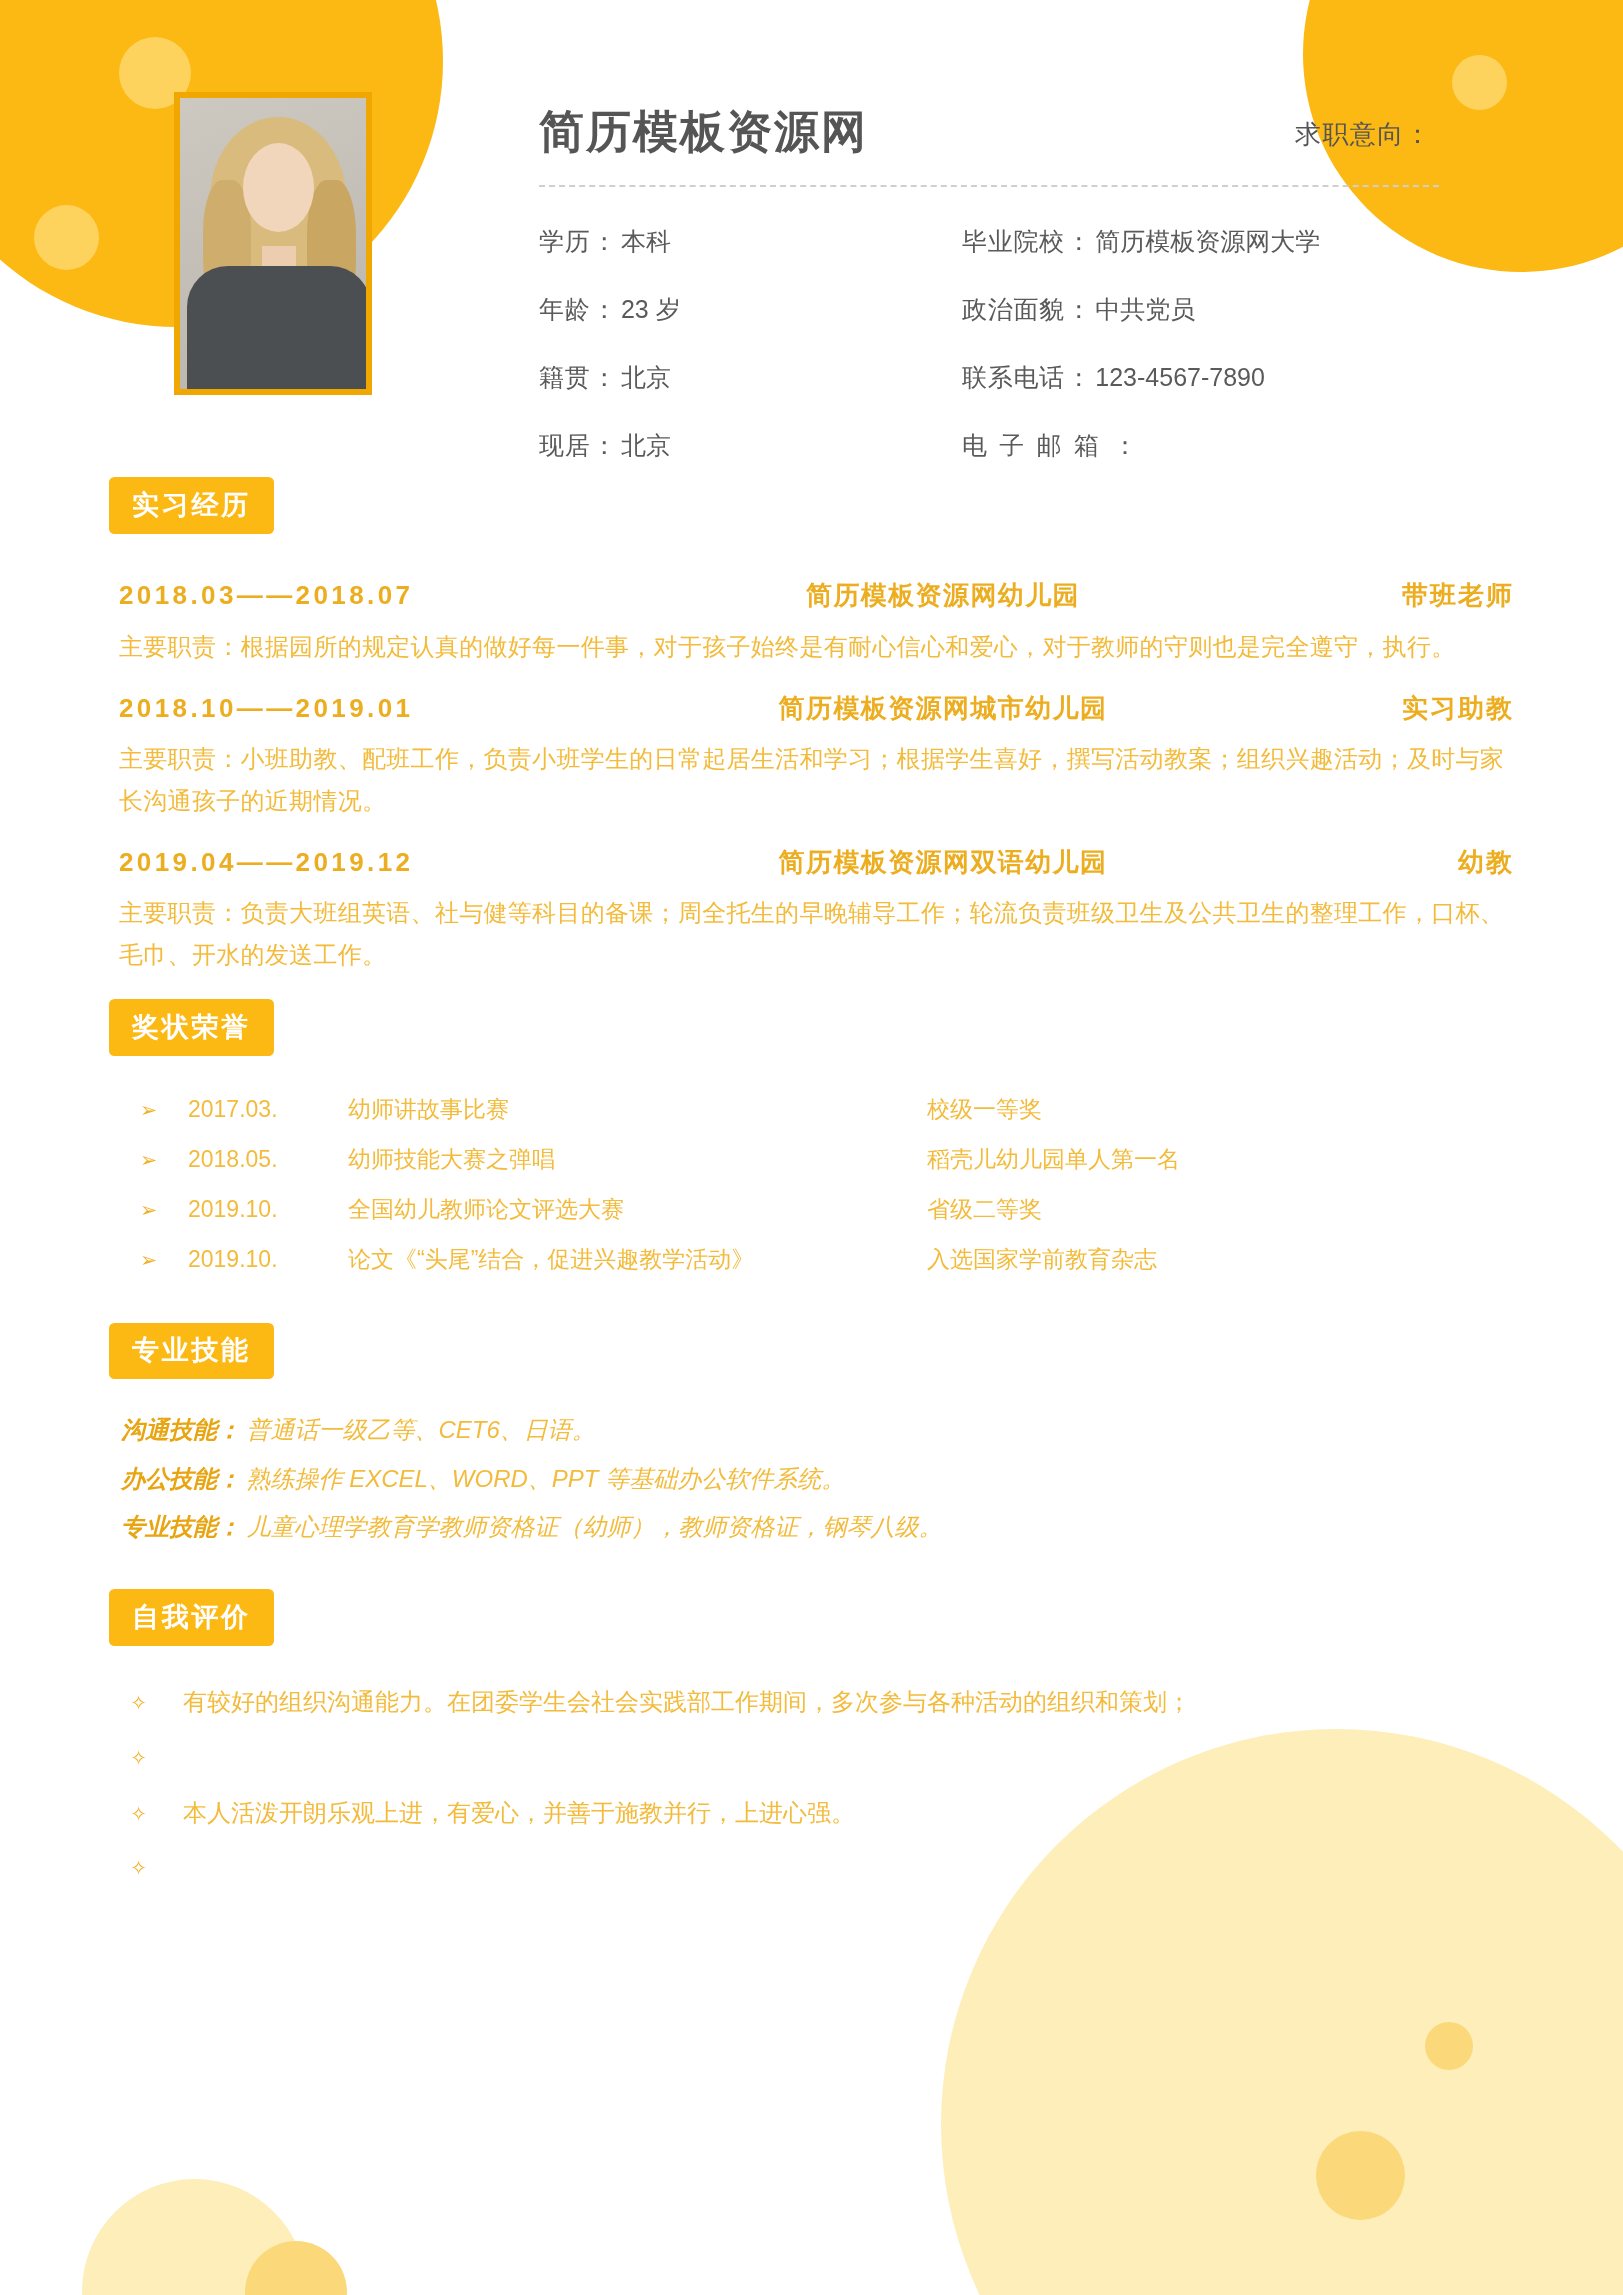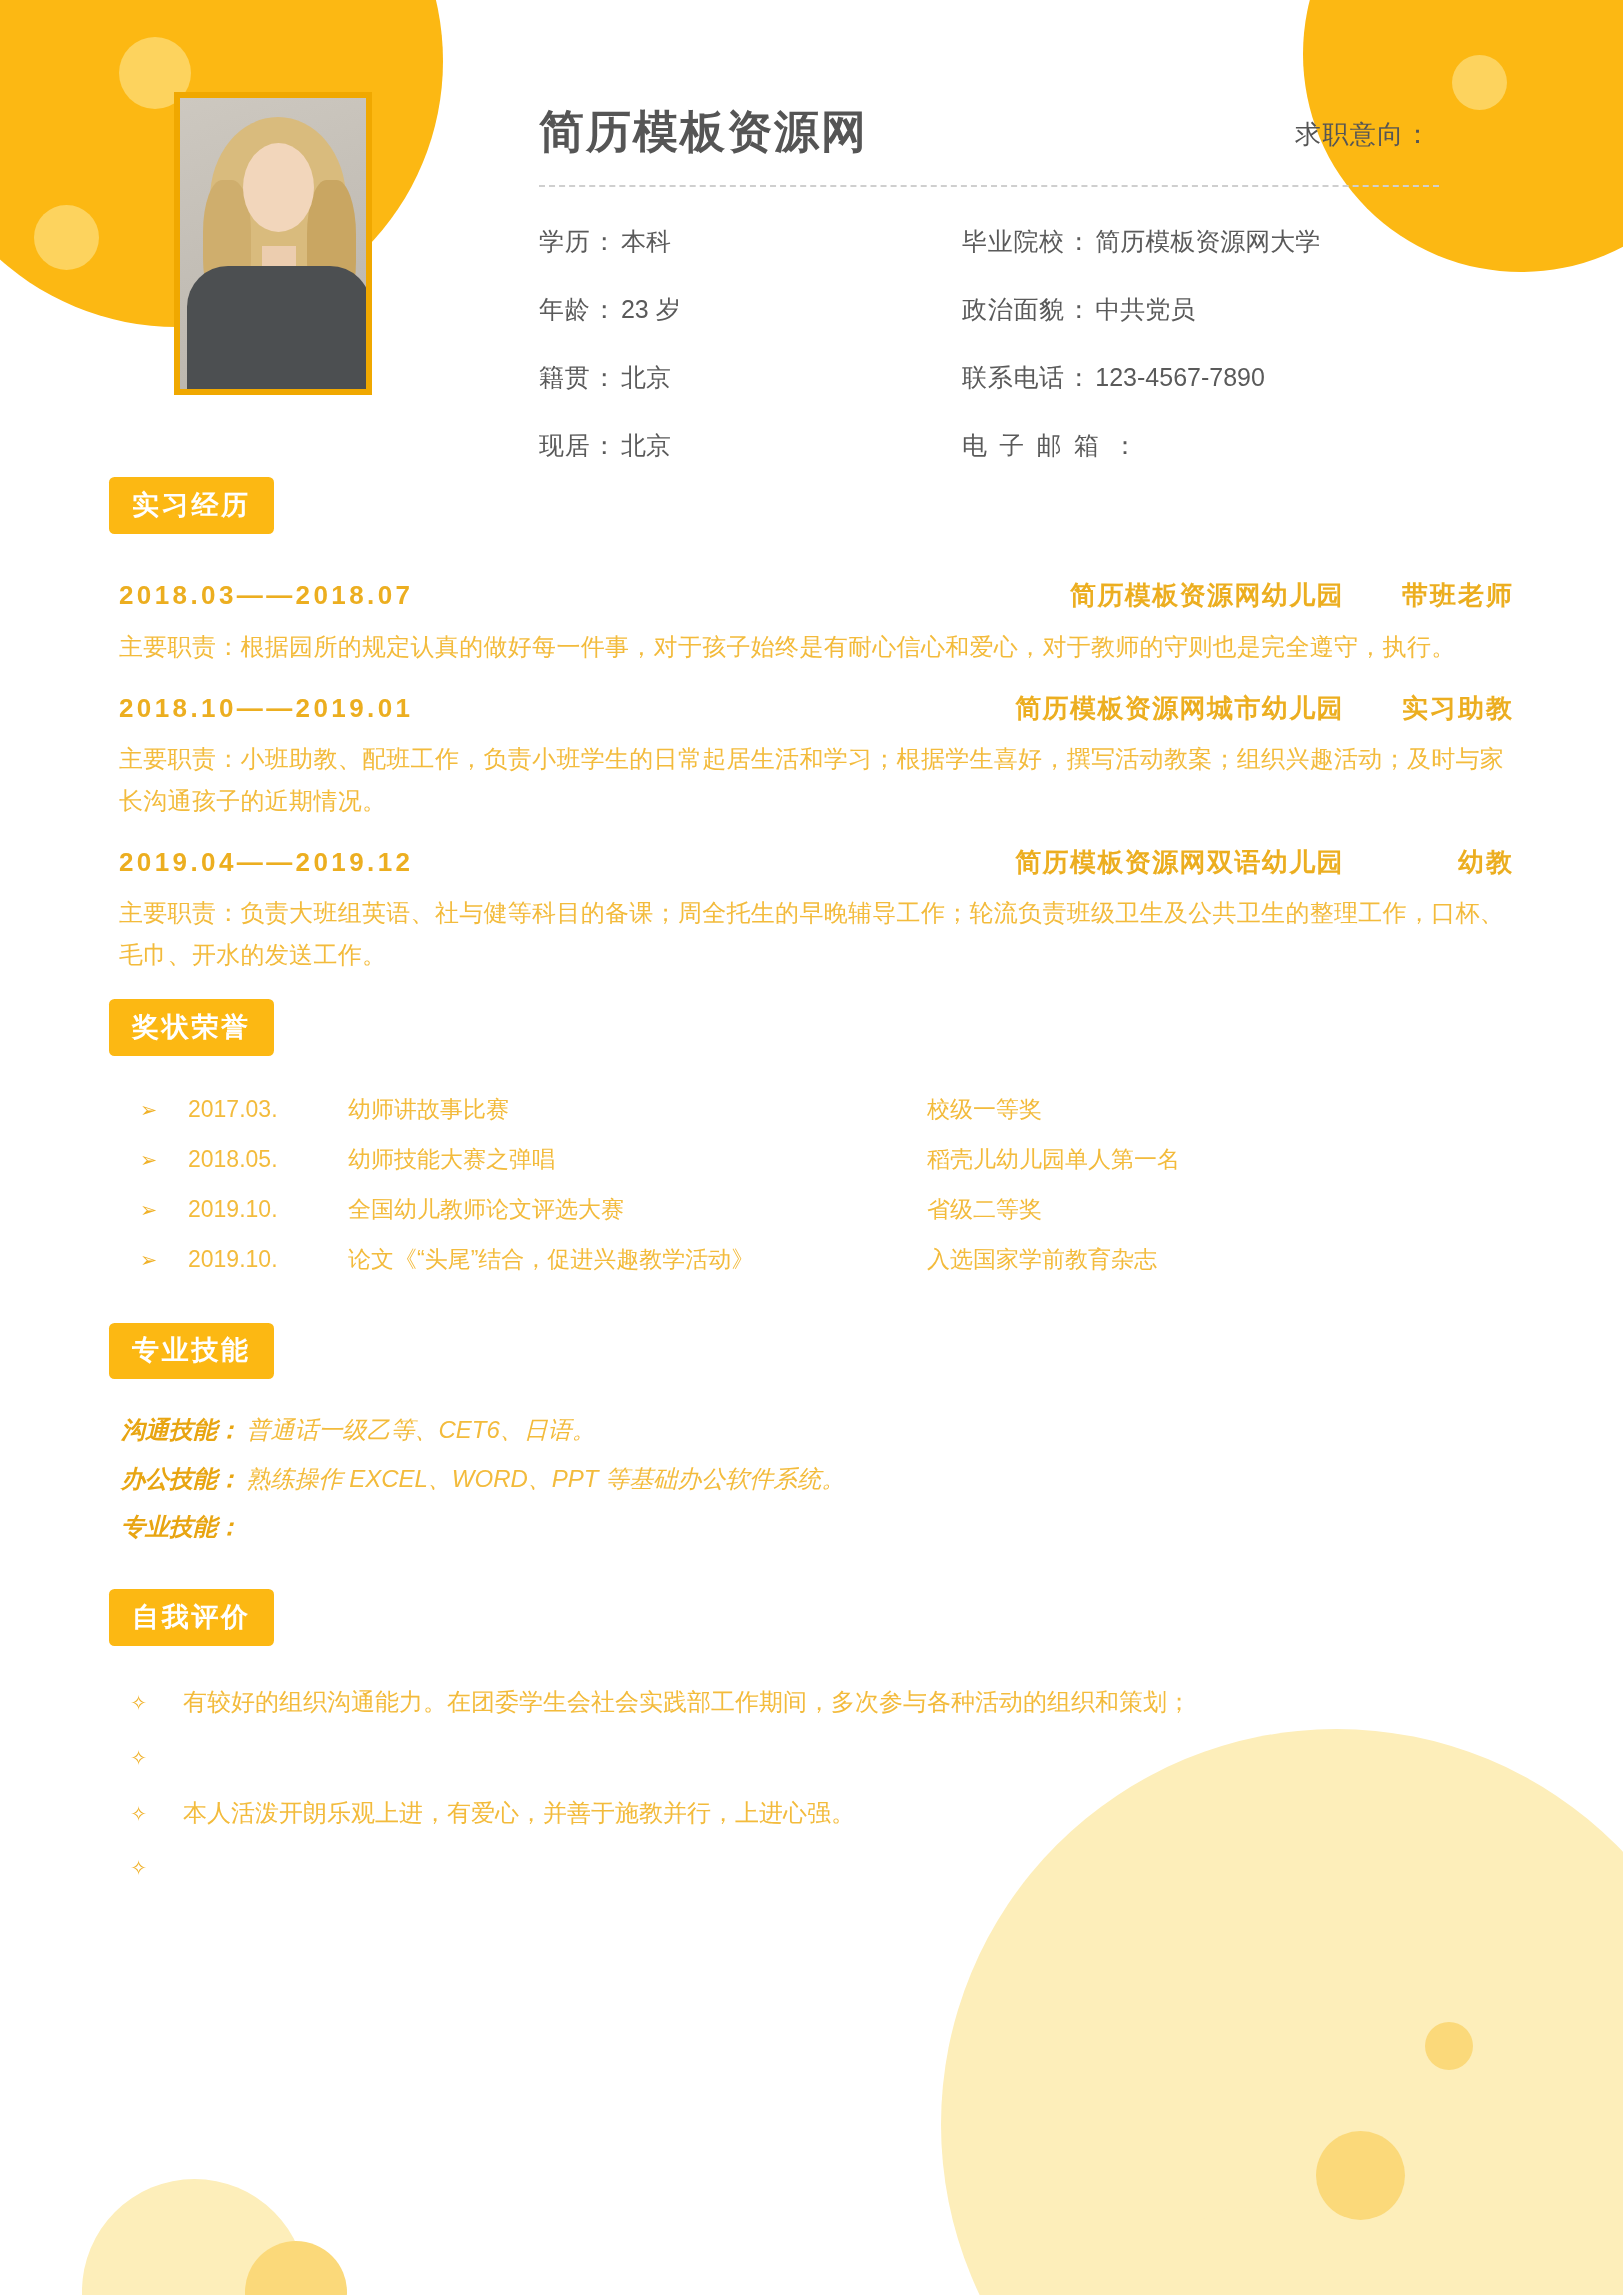--- a/index.html
+++ b/index.html
@@ -67,21 +67,21 @@
     margin-left:109px;
   }
 
   
   #internship { margin-top:6.8px; }
   .job-row {
     display:flex; align-items:baseline; margin:0 109px 0 119px;
     font-size:26px; font-weight:bold; color:#ecae20; letter-spacing:1.4px;
   }
   .job-date { width:423px; letter-spacing:3.4px; }
-  .job-org  { flex:1; text-align:right; }
+  .job-org  { flex:1; text-align:center; }
   .job-role { width:170px; text-align:right; letter-spacing:2px; }
   .job-desc {
     margin:12.3px 102px 23px 119px; font-size:24px; line-height:1.75;
     color:#f3bb3c; letter-spacing:0.3px;
   }
 
   
   #awards-list { margin:29px 0 0 0; }
   .award-row {
     display:flex; align-items:baseline; margin:0 109px 0 140px;
@@ -257,20 +257,21 @@
       <span class="skill-value">普通话一级乙等、CET6、日语。</span>
     </div>
     <div class="skill-row">
       <span class="skill-label">办公技能</span>
       <span class="skill-colon">：</span>
       <span class="skill-value">熟练操作 EXCEL、WORD、PPT 等基础办公软件系统。</span>
     </div>
     <div class="skill-row">
       <span class="skill-label">专业技能</span>
       <span class="skill-colon">：</span>
+      <span class="skill-value">儿童心理学教育学教师资格证（幼师），教师资格证，钢琴八级。</span>
     </div>
   </div>
 
   
   <div class="sec-gap"></div>
   <div class="sec-tag">自我评价</div>
   <div id="self-list">
     <div class="self-row">
       <span class="self-bullet">✧</span>
       <span class="self-text">有较好的组织沟通能力。在团委学生会社会实践部工作期间，多次参与各种活动的组织和策划；</span>

